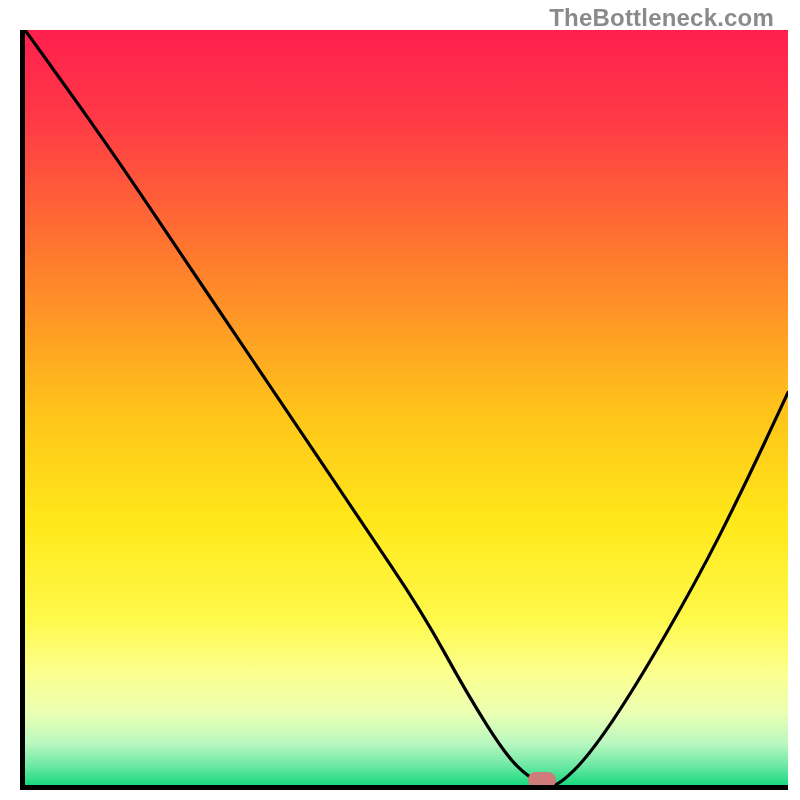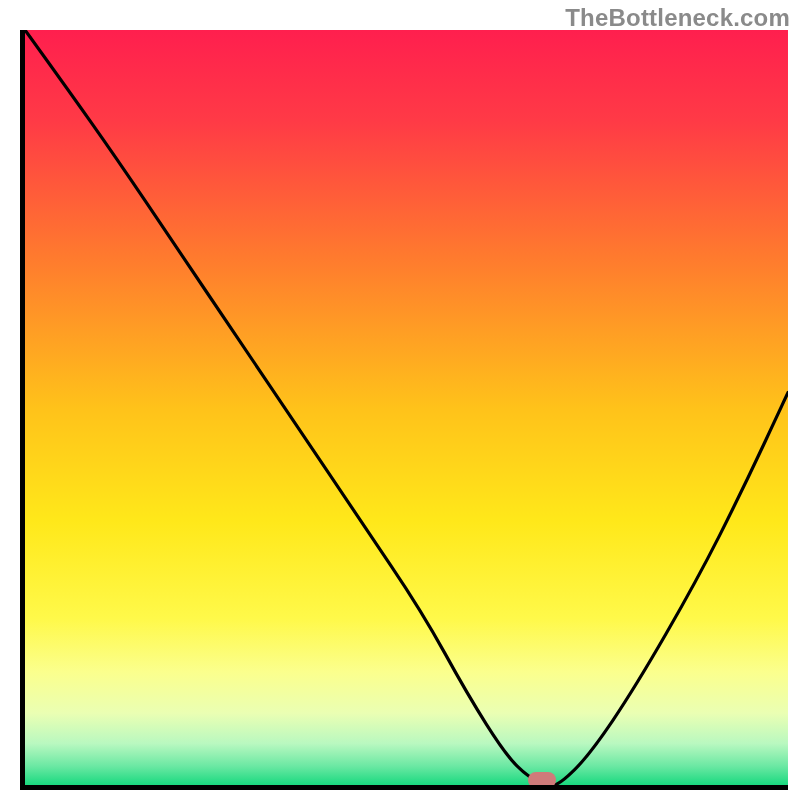--- a/index.html
+++ b/index.html
@@ -5,21 +5,21 @@
   * { margin: 0; padding: 0; box-sizing: border-box; }
   html, body { width: 800px; height: 800px; overflow: hidden; background: #fff; }
   .chart-wrap {
     position: relative;
     width: 800px;
     height: 800px;
   }
   .watermark {
     position: absolute;
     top: 4px;
-    right: 10px;
+    right: 26px;
     font-family: Arial, Helvetica, sans-serif;
     font-size: 24px;
     font-weight: 600;
     color: #8a8a8a;
     letter-spacing: 0.2px;
     z-index: 10;
   }
   .plot-area {
     position: absolute;
     left: 20px;

